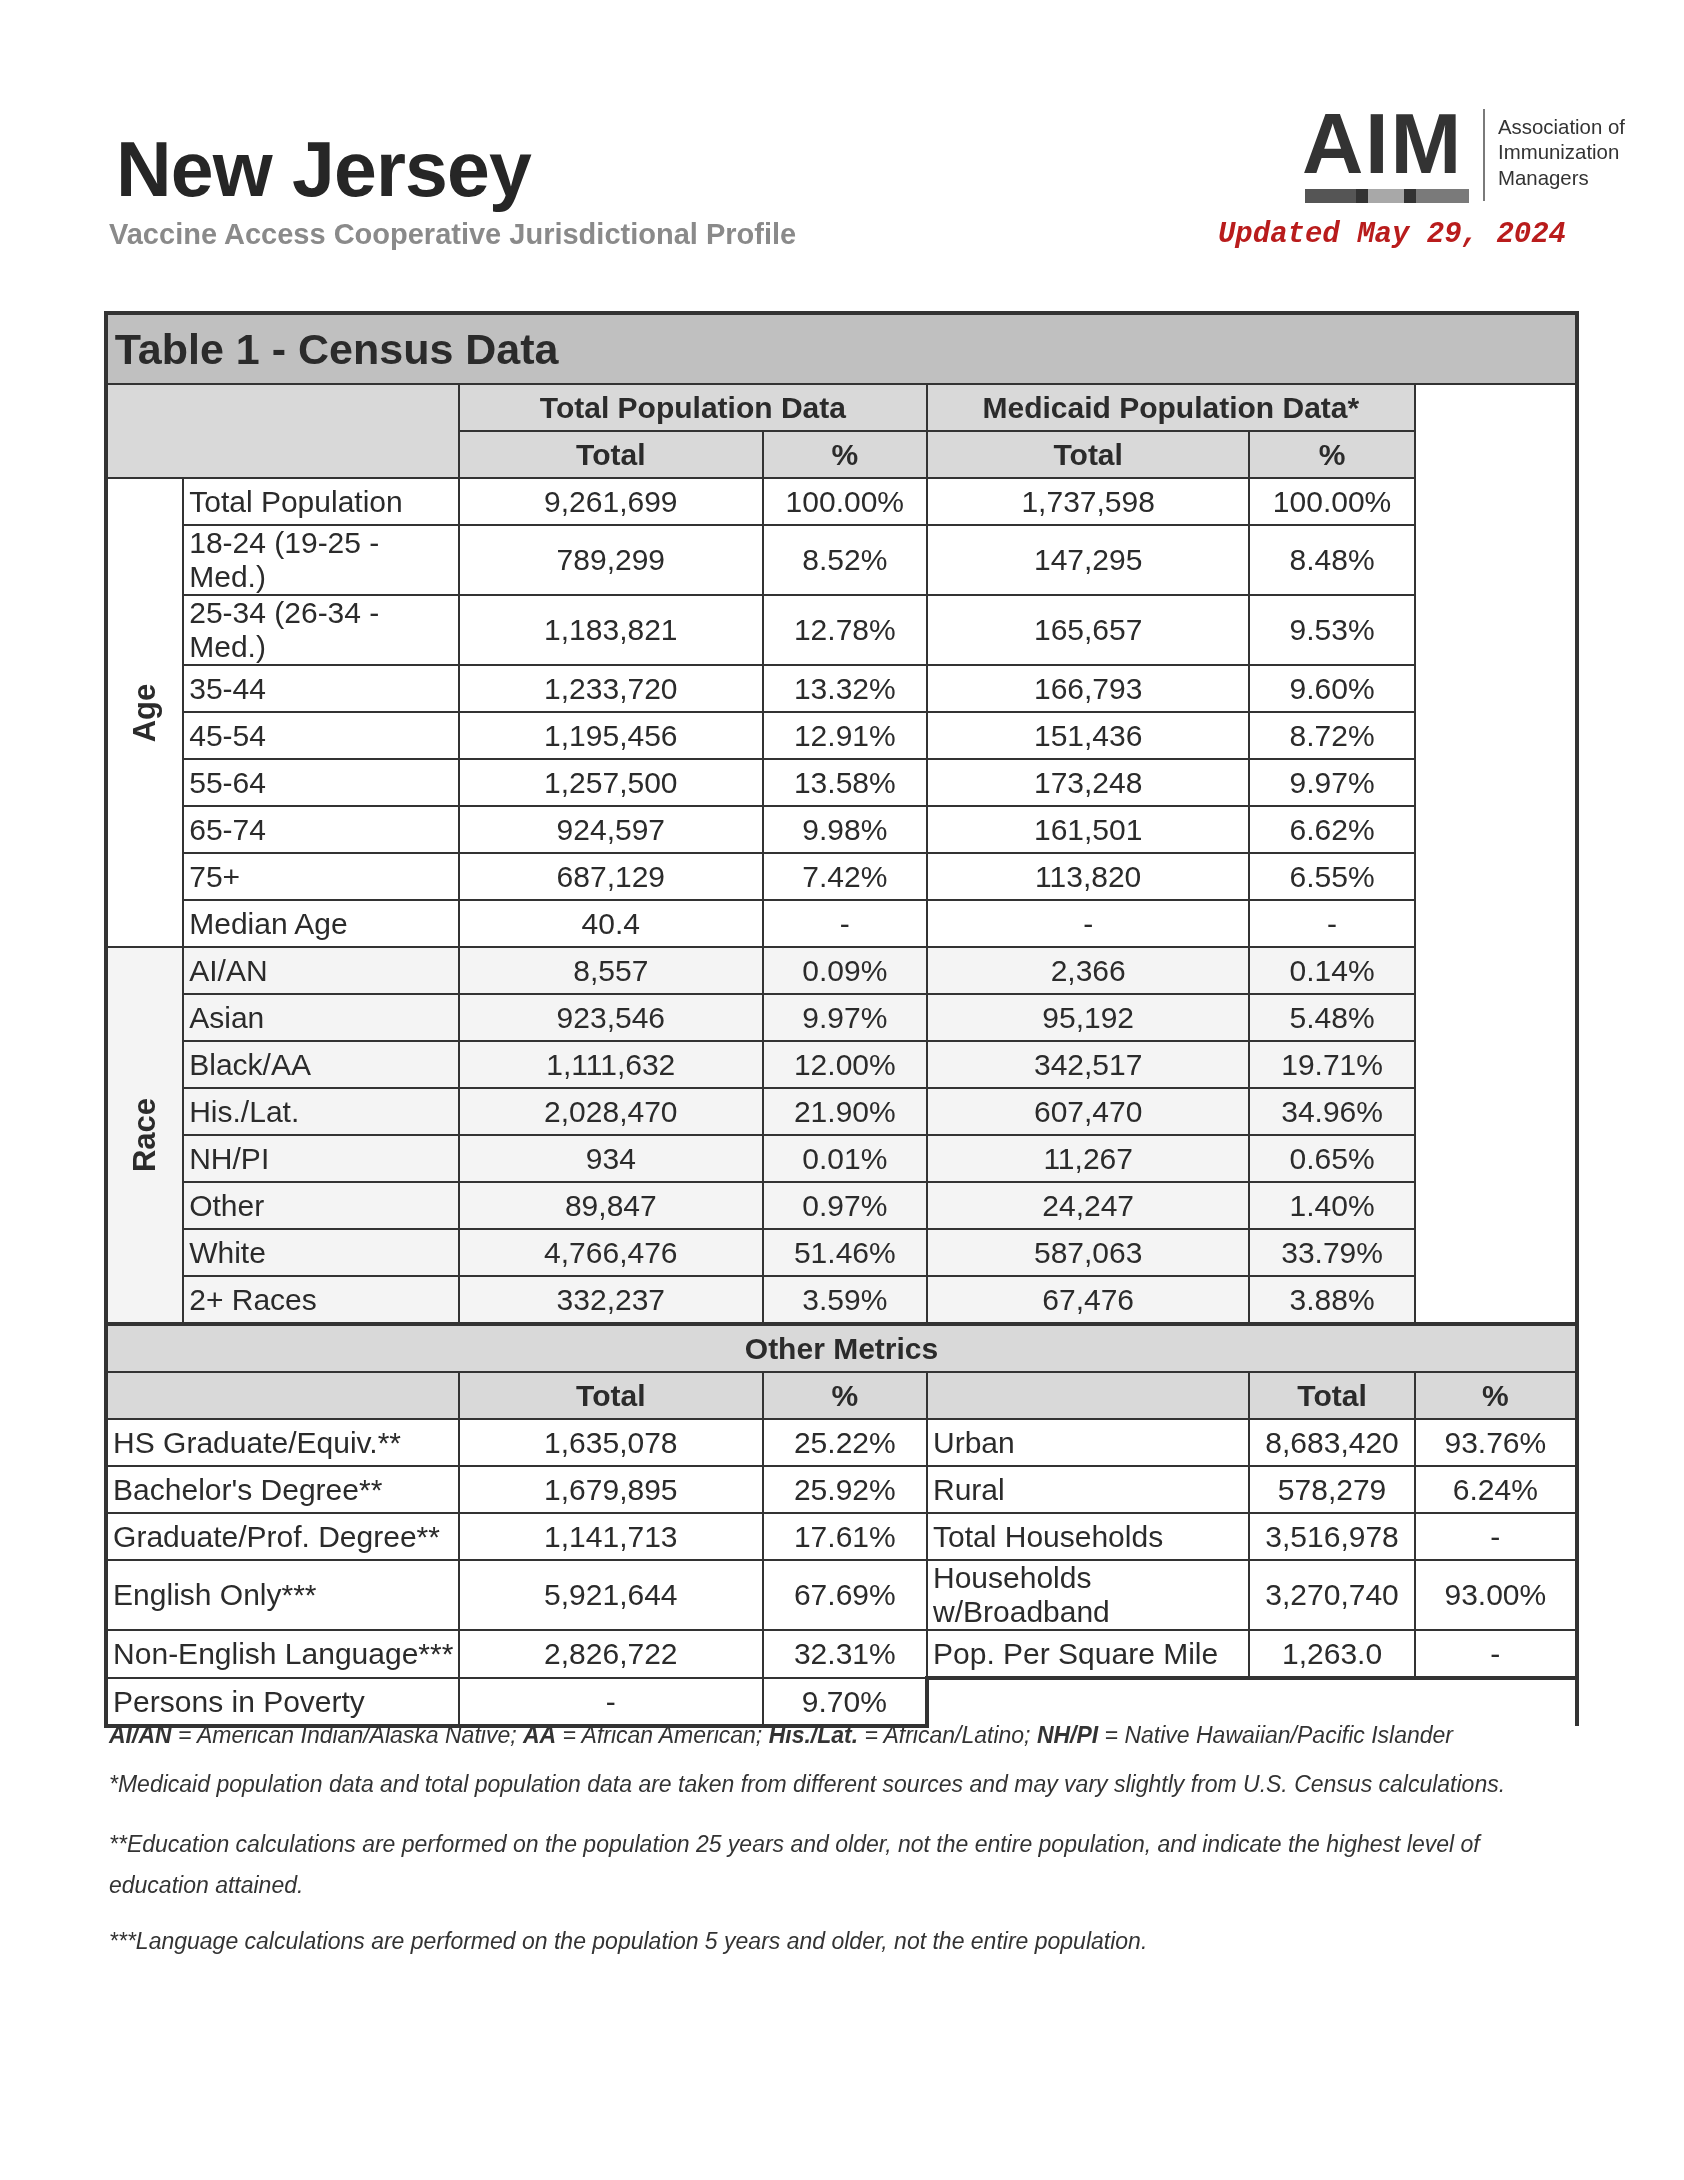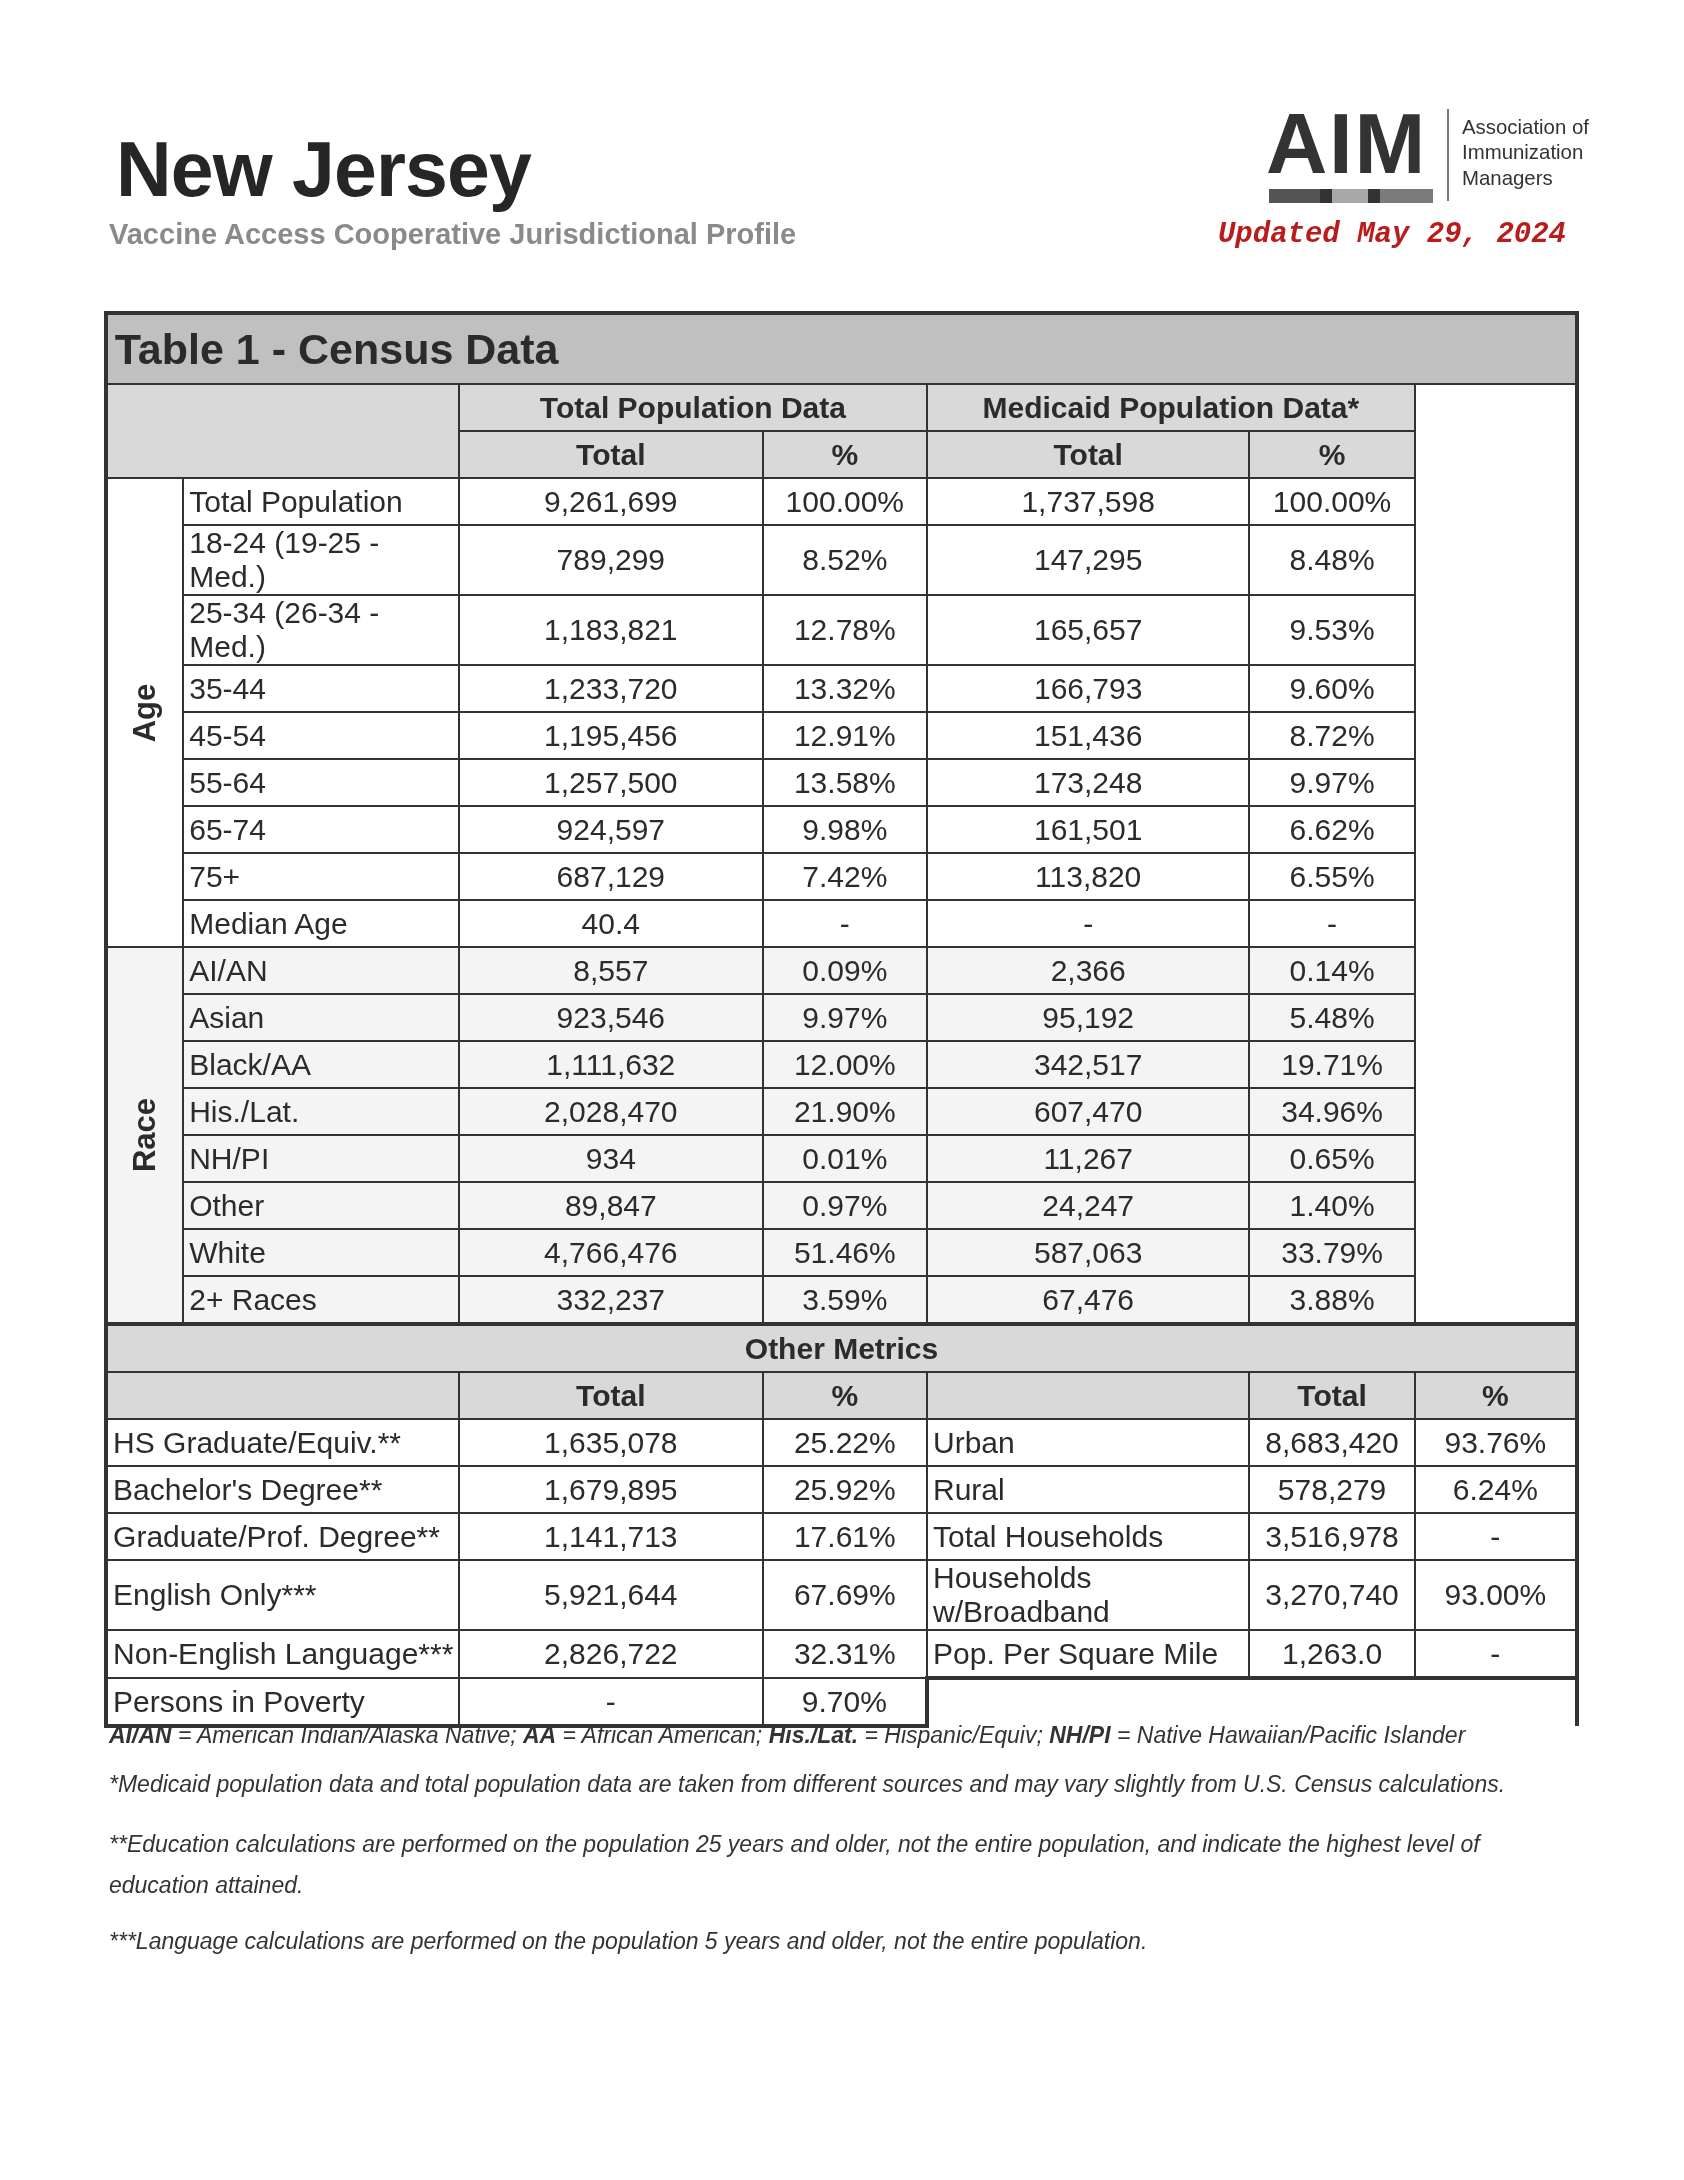--- a/index.html
+++ b/index.html
@@ -12,21 +12,21 @@
     font-size: 77px; font-weight: bold; color: #262626; letter-spacing: -0.9px; margin-top: 16px;
   }
   .subtitle {
     position: absolute; left: 109px; top: 218px;
     font-size: 29px; font-weight: bold; color: #8a8a8a;
   }
   .updated {
     position: absolute; right: 119px; top: 218px;
     font-size: 29px; font-weight: bold; font-style: italic; color: #b91c1c; font-family: Liberation Mono, monospace;
   }
-  .logo { position: absolute; left: 1266px; top: 106px; width: 341px; height: 102px; }
+  .logo { position: absolute; left: 1302px; top: 106px; width: 341px; height: 102px; }
   .logo-aim {
     position: absolute; left: 0; top: -5.1px;
     font-size: 85px; font-weight: bold; color: #333333; letter-spacing: 1.7px; line-height: 85px;
   }
   .logo-bar { position: absolute; left: 3.4px; top: 83px; height: 13.6px; width: 164px; display: flex; }
   .logo-bar span { display: block; height: 13.6px; }
   .logo-sep { position: absolute; left: 181px; top: 3.4px; width: 1.7px; height: 92px; background: #7a7a7a; }
   .logo-text {
     position: absolute; left: 196px; top: 8.5px;
     font-size: 20.4px; line-height: 25.6px; color: #333333;
@@ -299,21 +299,21 @@
         <td>9.70%</td>
         <td class="blank-l" colspan="3"></td>
       </tr>
     </tbody>
 </table>
 
 <div class="footnotes">
   <div class="fn fn1">
     <b>AI/AN</b><span> = American Indian/Alaska Native; </span>
     <b>AA</b><span> = African American; </span>
-    <b>His./Lat.</b><span> = Hispanic/Equiv; </span>
+    <b>His./Lat.</b><span> = African/Latino; </span>
     <b>NH/PI</b><span> = Native Hawaiian/Pacific Islander</span>
   </div>
   <div class="fn fn2">*Medicaid population data and total population data are taken from different sources and may vary slightly from U.S. Census calculations.</div>
   <div class="fn fn3">**Education calculations are performed on the population 25 years and older, not the entire population, and indicate the highest level of education attained.</div>
   <div class="fn fn4">***Language calculations are performed on the population 5 years and older, not the entire population.</div>
 </div>
 
 <style>
   
   #census col:nth-child(1){width:53px}

